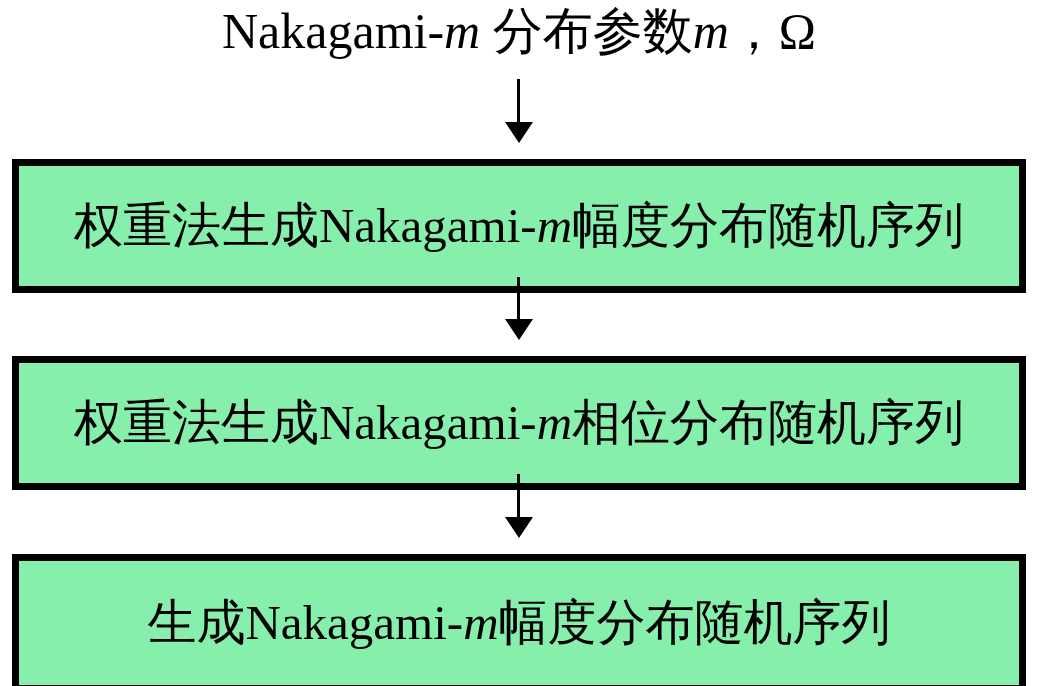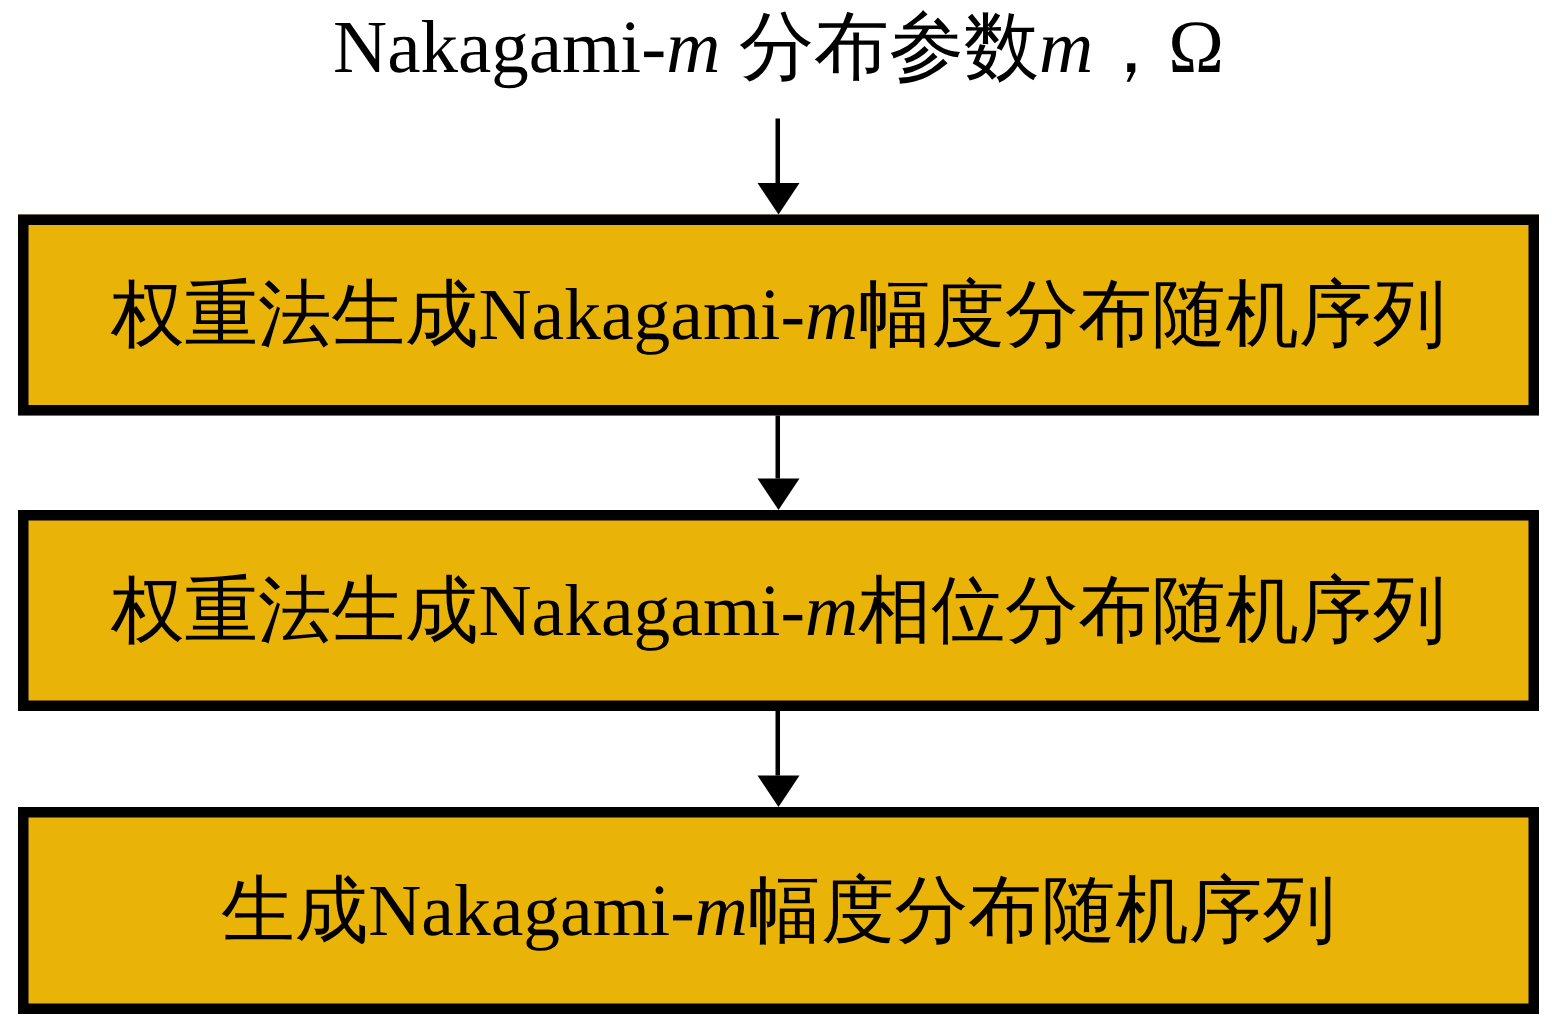--- a/index.html
+++ b/index.html
@@ -25,26 +25,27 @@
     font-size: 50px;
     line-height: 62px;
     white-space: nowrap;
   }
   .proc-box {
     position: absolute;
     left: 12px;
     width: 1014px;
     box-sizing: border-box;
     border: 7px solid #000000;
-    background: #eab308;
+    background: #86efac;
     display: flex;
     align-items: center;
     justify-content: center;
     font-size: 49px;
     white-space: nowrap;
+    margin-top: 16px;
   }
   .box-1 { top: 143px; height: 134px; }
   .box-2 { top: 340px; height: 134px; justify-content: center; }
   .box-3 { top: 538px; height: 138px; }
   .ital { font-style: italic; }
   .flow-arrow {
     position: absolute;
     left: 504px;
     width: 29px;
     display: flex;

